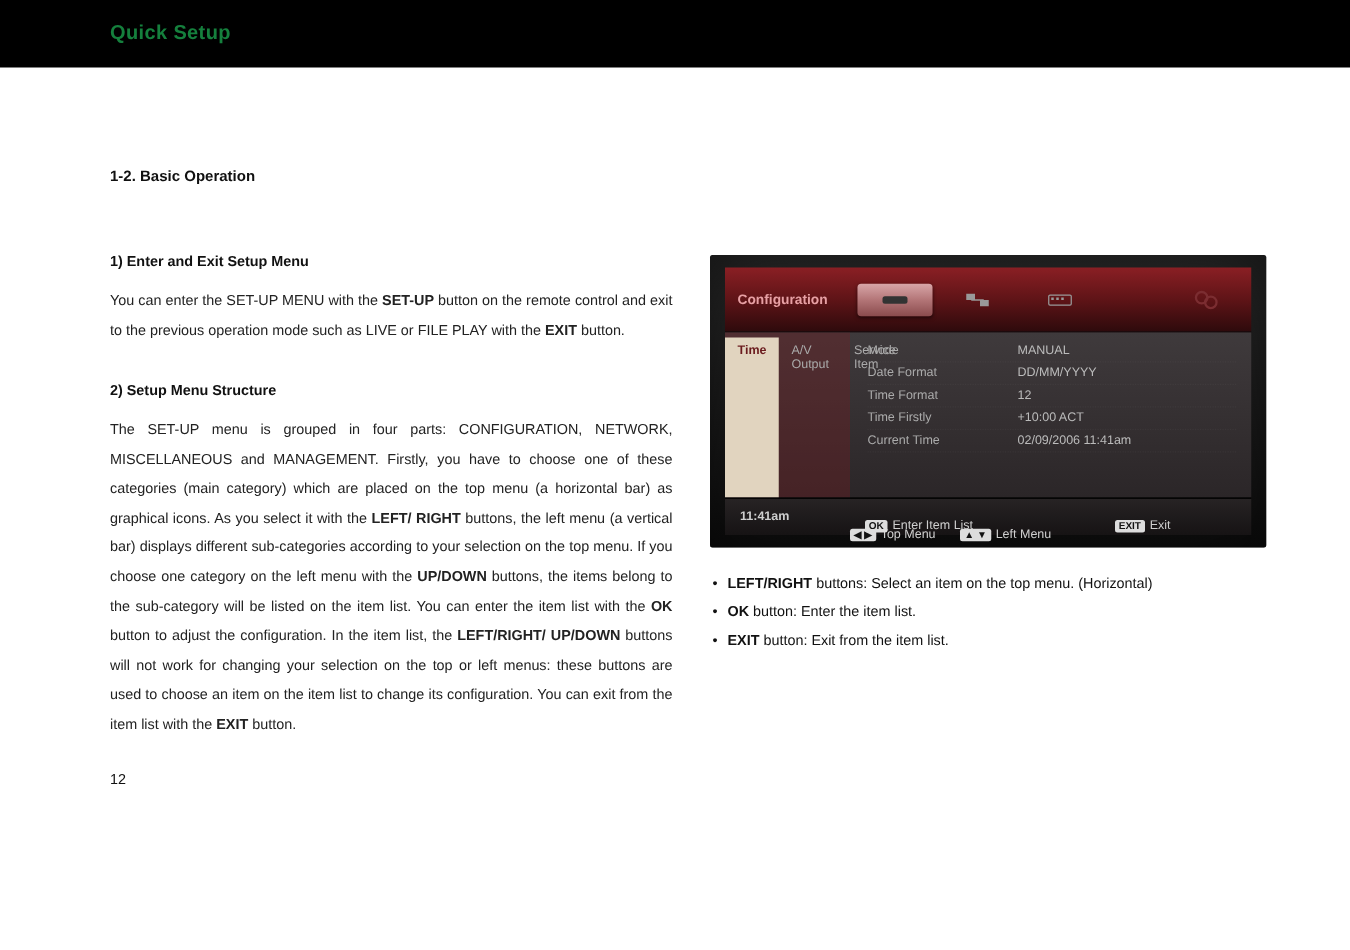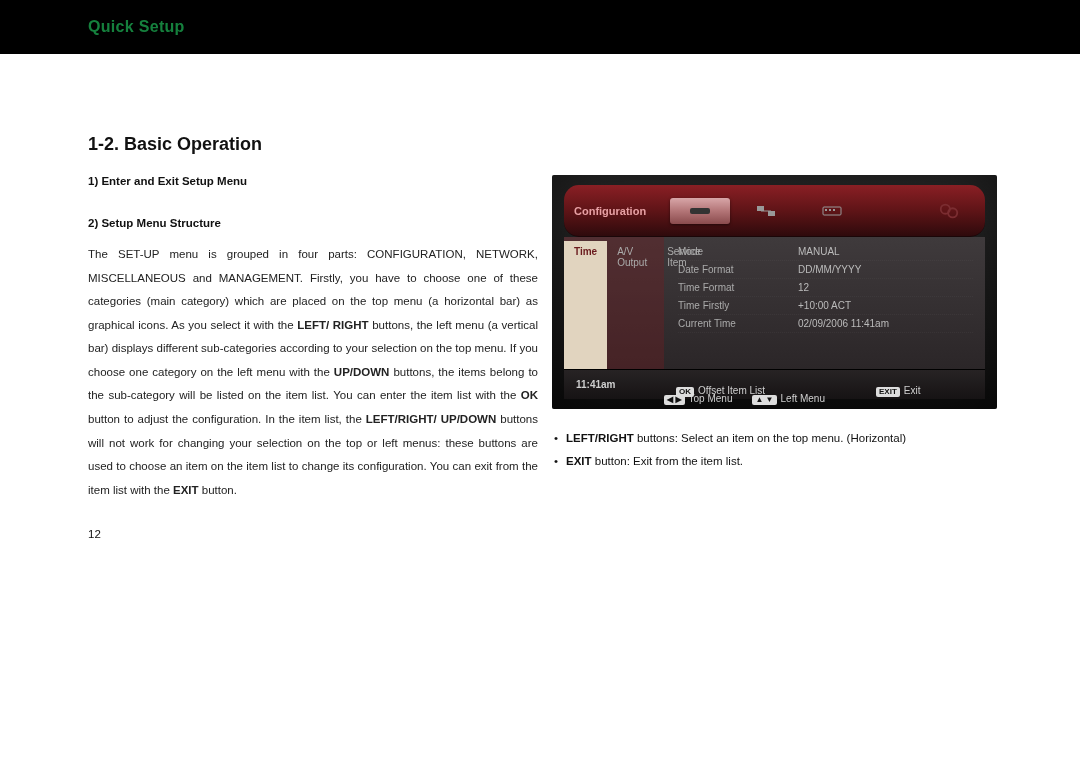--- a/index.html
+++ b/index.html
@@ -16,27 +16,27 @@
     color: #15803d;
     padding: 18px 0 18px 88px;
     font-size: 16px;
     font-weight: bold;
     letter-spacing: 0.3px;
   }
   .page {
     padding: 80px 60px 0 88px;
   }
   .section-title {
-    font-size: 18px;
+    font-size: 12px;
     font-weight: bold;
-    margin-bottom: 20px;
+    margin-bottom: 56px;
   }
   .columns {
     display: flex;
-    gap: 14px;
+    gap: 30px;
   }
   .col-left { width: 450px; }
   .col-right { width: 445px; }
   .sub-heading {
     font-size: 11.5px;
     font-weight: bold;
     margin-bottom: 14px;
   }
   .body-text {
     font-size: 11.5px;
@@ -59,21 +59,20 @@
   }
   .tv-inner {
     position:absolute; left:12px; right:12px; top:10px; bottom:10px;
     display:flex; flex-direction:column;
   }
   .tv-topbar {
     height:52px; display:flex; align-items:center; gap:4px;
     background: linear-gradient(to bottom,#8a1f24,#5f1417 50%,#2e0a0c);
     border-bottom:1px solid #1a0608;
     padding-left:10px;
-    border-radius:15px;
   }
   .tv-config {
     color:#e7a0a4; font-weight:bold; font-size:11px; width:90px;
   }
   .tv-icon-slot {
     width:60px; height:26px; display:flex; align-items:center; justify-content:center;
     margin-left:2px;
   }
   .tv-icon-slot.raised {
     background: linear-gradient(to bottom,#d8a6a8,#b37577 50%,#8a4b4d);
@@ -121,20 +120,23 @@
   <span>Quick Setup</span>
 </div>
 
 <div class="page">
   <div class="section-title">1-2. Basic Operation</div>
 
   <div class="columns">
     <div class="col-left">
 
       <div class="sub-heading">1) Enter and Exit Setup Menu</div>
+      <p class="body-text">
+        <span>You can enter the SET-UP MENU with the </span><b>SET-UP</b><span> button on the remote control and exit to the previous operation mode such as LIVE or FILE PLAY with the </span><b>EXIT</b><span> button.</span>
+      </p>
 
       <div class="block2">
         <div class="sub-heading">2) Setup Menu Structure</div>
         <p class="body-text">
           <span>The SET-UP menu is grouped in four parts: CONFIGURATION, NETWORK, MISCELLANEOUS and MANAGEMENT. Firstly, you have to choose one of these categories (main category) which are placed on the top menu (a horizontal bar) as graphical icons. As you select it with the </span><b>LEFT/ RIGHT</b><span> buttons, the left menu (a vertical bar) displays different sub-categories according to your selection on the top menu. If you choose one category on the left menu with the </span><b>UP/DOWN</b><span> buttons, the items belong to the sub-category will be listed on the item list. You can enter the item list with the </span><b>OK</b><span> button to adjust the configuration. In the item list, the </span><b>LEFT/RIGHT/ UP/DOWN</b><span> buttons will not work for changing your selection on the top or left menus: these buttons are used to choose an item on the item list to change its configuration. You can exit from the item list with the </span><b>EXIT</b><span> button.</span>
         </p>
       </div>
 
       <div class="page-num">12</div>
     </div>
@@ -202,26 +204,27 @@
             </div>
           </div>
           <div class="tv-bottombar">
             <div class="tv-time-left">11:41am</div>
             <div class="tv-hints">
               <div><span class="key-pill">◀ ▶</span><span>Top Menu</span></div>
               <div><span class="key-pill">▲ ▼</span><span>Left Menu</span></div>
             </div>
           </div>
           <div class="tv-bottombar" style="height:0;position:absolute;bottom:8px;left:112px;right:12px;background:none;border:none">
-              <div style="margin-right:48px"><span class="key-pill">OK</span><span>Offset Item List</span></div>
+              <div style="margin-right:48px"><span class="key-pill">OK</span><span>Enter Item List</span></div>
               <div style="position:absolute;left:200px"><span class="key-pill">EXIT</span><span>Exit</span></div>
           </div>
         </div>
       </div>
 
       <ul class="bullets">
         <li><b>LEFT/RIGHT</b><span> buttons: Select an item on the top menu. (Horizontal)</span></li>
+        <li><b>OK</b><span> button: Enter the item list.</span></li>
         <li><b>EXIT</b><span> button: Exit from the item list.</span></li>
       </ul>
 
     </div>
   </div>
 </div>
 
 </body></html>

